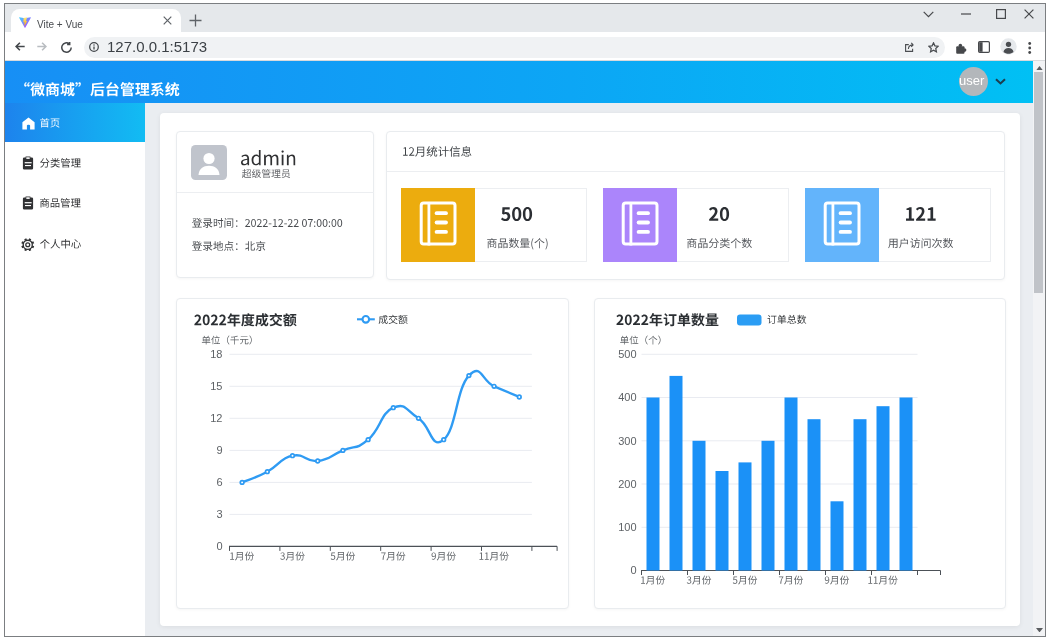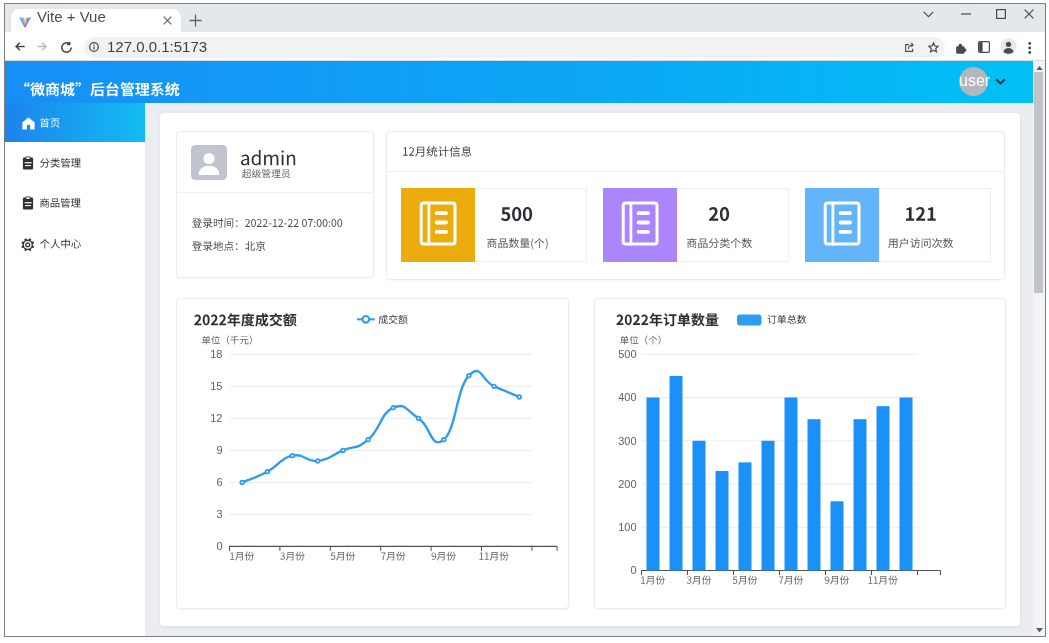--- a/index.html
+++ b/index.html
@@ -17,21 +17,21 @@
         <stop offset="1" stop-color="#bd34fe"></stop>
       </linearGradient>
 <linearGradient id="vg2" x1="0" y1="0" x2="0" y2="1">
         <stop offset="0" stop-color="#ffea83"></stop>
         <stop offset="1" stop-color="#ffa800"></stop>
       </linearGradient>
     </defs>
 <path fill="url(#vg1)" d="M13.8,0.7 L7.3,12.3 C7.15,12.55 6.85,12.55 6.7,12.3 L0.2,0.7 C0.05,0.42 0.2,0.15 0.5,0.2 L6.85,1.35 L13.5,0.2 C13.8,0.15 13.95,0.42 13.8,0.7 Z"></path>
 <path fill="url(#vg2)" d="M10.1,0.1 L5.6,1 L5.3,6.1 L6.75,5.75 L6.4,9.6 C6.38,9.9 6.75,10 6.9,9.75 L9.8,4.5 L8.1,4.85 L9.6,0.55 Z" transform="translate(-0.2,0)"></path>
 </svg>
-<div class="abs" style="left:37px;top:10px;width:100px;height:13px;font-size:15px;color:#494c50;line-height:13px">Vite + Vue</div>
+<div class="abs" style="left:37px;top:18px;width:100px;height:13px;font-size:10px;color:#494c50;line-height:13px">Vite + Vue</div>
 <svg class="abs" style="left:162.5px;top:15.5px" width="9" height="9" viewBox="0 0 9 9">
     <path stroke="#5f6368" stroke-width="1.2" d="M0.7,0.7 L8.3,8.3 M8.3,0.7 L0.7,8.3"></path>
   </svg>
 <svg class="abs" style="left:189px;top:14px" width="13" height="13" viewBox="0 0 13 13">
     <path stroke="#5f6368" stroke-width="1.3" d="M6.5,0.5 V12.5 M0.5,6.5 H12.5"></path>
   </svg>
 <svg class="abs" style="left:923px;top:11px" width="11" height="7" viewBox="0 0 11 7">
     <path fill="none" stroke="#47494c" stroke-width="1.2" d="M0.7,0.9 L5.5,5.7 L10.3,0.9"></path>
   </svg>
 <svg class="abs" style="left:961px;top:13px" width="10" height="2" viewBox="0 0 10 2">
@@ -87,21 +87,21 @@
     <circle cx="1.7" cy="1.5" r="1.4" fill="#46484b"></circle>
     <circle cx="1.7" cy="6" r="1.4" fill="#46484b"></circle>
     <circle cx="1.7" cy="10.5" r="1.4" fill="#46484b"></circle>
   </svg>
 <div class="abs" style="left:4.5px;top:59.5px;width:1040px;height:1px;background:#d8dadd"></div>
 <div class="abs" style="left:4.5px;top:60.5px;width:1028.5px;height:42.5px;background:linear-gradient(90deg,#178ff5 0%,#0ca6f5 55%,#01c0f4 100%)"></div>
 <svg style="position:absolute;left:24.3px;top:82.0px;overflow:visible" width="155.5" height="14.4" viewBox="9.07 -12.99 155.52 14.42">
     <path fill="#ffffff" d="M11.6 -12.1 11.1 -12.9C10 -12.4 9.1 -11.3 9.1 -9.9C9.1 -9 9.6 -8.2 10.4 -8.2C11.1 -8.2 11.6 -8.8 11.6 -9.4C11.6 -10 11.1 -10.5 10.5 -10.5C10.4 -10.5 10.3 -10.4 10.2 -10.4C10.2 -10.8 10.7 -11.7 11.6 -12.1ZM14.6 -12.1 14.2 -12.9C13.1 -12.4 12.1 -11.3 12.1 -9.9C12.1 -9 12.7 -8.2 13.4 -8.2C14.2 -8.2 14.6 -8.8 14.6 -9.4C14.6 -10 14.2 -10.5 13.6 -10.5C13.4 -10.5 13.3 -10.4 13.2 -10.4C13.2 -10.8 13.7 -11.7 14.6 -12.1ZM17.8 -12.8C17.3 -11.8 16.2 -10.6 15.3 -9.9C15.6 -9.6 16 -8.9 16.2 -8.5C17.3 -9.4 18.6 -10.8 19.4 -12.2ZM19.9 -4.9V-3.1C19.9 -2.2 19.8 -0.9 18.9 0C19.2 0.3 19.8 0.9 20 1.2C21.1 0 21.4 -1.8 21.4 -3.1V-3.5H22.5V-2.4C22.5 -1.8 22.3 -1.5 22.1 -1.4C22.3 -1 22.6 -0.3 22.7 0.1C22.9 -0.2 23.3 -0.6 25.3 -1.8C25.2 -2.1 25 -2.7 24.9 -3.1L23.9 -2.5V-4.9ZM26.3 -8.3H27.5C27.3 -6.9 27.1 -5.7 26.8 -4.7C26.5 -5.7 26.4 -6.7 26.2 -7.8ZM19.3 -6.9V-5.4H24.3V-5.9C24.6 -5.6 24.8 -5.3 24.9 -5.1L25.3 -5.6C25.5 -4.6 25.7 -3.5 26 -2.6C25.4 -1.5 24.6 -0.6 23.5 0.1C23.8 0.4 24.3 1.1 24.5 1.4C25.4 0.8 26.2 0 26.8 -0.9C27.3 -0 27.9 0.7 28.6 1.3C28.9 0.8 29.4 0.2 29.8 -0.1C28.9 -0.7 28.2 -1.5 27.7 -2.5C28.4 -4.1 28.8 -6 29 -8.3H29.5V-9.8H26.7C26.9 -10.7 27.1 -11.5 27.2 -12.5L25.6 -12.7C25.3 -10.5 24.9 -8.4 24.1 -6.9ZM18 -9.6C17.3 -8.1 16.2 -6.6 15.2 -5.6C15.5 -5.2 16 -4.3 16.1 -3.9C16.4 -4.2 16.7 -4.5 17 -4.9V1.3H18.6V-7.3C18.9 -7.8 19.2 -8.3 19.5 -8.8V-7.7H24.4V-11.5H23.2V-9.1H22.6V-12.8H21.3V-9.1H20.6V-11.5H19.5V-9.1ZM41.9 -6.5V-4.7C41.2 -5.2 40.2 -6 39.4 -6.5ZM36.4 -12.4 36.8 -11.3H30.8V-9.8H34.9L33.9 -9.5C34.2 -9 34.4 -8.4 34.6 -8H31.5V1.3H33.2V-6.5H35.9C35.2 -5.9 34.2 -5.3 33.3 -4.8C33.5 -4.5 33.9 -3.6 34 -3.3L34.5 -3.7V0.1H36V-0.5H40.4V-3.9C40.6 -3.7 40.8 -3.6 41 -3.4L41.9 -4.4V-0.3C41.9 -0.1 41.8 -0 41.5 -0C41.3 -0 40.5 -0 39.7 -0.1C39.9 0.3 40.1 0.9 40.2 1.3C41.4 1.3 42.2 1.3 42.8 1C43.3 0.8 43.5 0.5 43.5 -0.3V-8H40.4C40.7 -8.4 41 -8.9 41.4 -9.5L39.8 -9.8H44.2V-11.3H38.9C38.7 -11.8 38.4 -12.4 38.2 -12.8ZM35.3 -8 36.4 -8.4C36.3 -8.7 36 -9.3 35.7 -9.8H39.4C39.2 -9.2 38.9 -8.5 38.6 -8ZM38.1 -5.7C38.7 -5.3 39.4 -4.7 40.1 -4.2H35.2C35.9 -4.7 36.6 -5.4 37.2 -5.9L36 -6.5H38.9ZM36 -3H38.9V-1.7H36ZM57.7 -7.5C57.5 -6.5 57.2 -5.6 56.9 -4.7C56.7 -6 56.6 -7.5 56.5 -9H59.4V-10.7H58.6L59.2 -11.1C58.9 -11.6 58.3 -12.3 57.7 -12.8L56.5 -12.1C56.9 -11.7 57.4 -11.1 57.7 -10.7H56.5C56.5 -11.4 56.5 -12.1 56.5 -12.8H54.8L54.8 -10.7H50.3V-5.7C50.3 -4.7 50.2 -3.7 50 -2.6L49.8 -3.8L48.6 -3.4V-7.5H49.8V-9.2H48.6V-12.5H47V-9.2H45.7V-7.5H47V-2.8C46.4 -2.6 45.9 -2.4 45.4 -2.3L46 -0.5C47.2 -0.9 48.6 -1.5 49.9 -2.1C49.7 -1.2 49.3 -0.4 48.7 0.3C49 0.5 49.7 1.1 50 1.4C50.9 0.4 51.4 -1.1 51.7 -2.5C51.9 -2.1 52 -1.5 52 -1.1C52.6 -1.1 53 -1.1 53.3 -1.2C53.7 -1.2 53.9 -1.3 54.2 -1.7C54.5 -2.1 54.5 -3.4 54.6 -6.8C54.6 -7 54.6 -7.4 54.6 -7.4H51.9V-9H54.9C55 -6.6 55.2 -4.2 55.6 -2.4C54.8 -1.3 53.9 -0.5 52.8 0.2C53.1 0.4 53.8 1.1 54 1.4C54.8 0.8 55.5 0.2 56.1 -0.5C56.5 0.5 57.1 1.2 57.9 1.2C59 1.2 59.5 0.5 59.7 -1.8C59.3 -2 58.8 -2.4 58.5 -2.7C58.4 -1.2 58.3 -0.5 58.1 -0.5C57.8 -0.5 57.5 -1.1 57.3 -2.1C58.2 -3.5 58.9 -5.3 59.4 -7.2ZM51.9 -6H53.1C53.1 -3.7 53 -2.9 52.9 -2.7C52.8 -2.6 52.7 -2.5 52.5 -2.5C52.4 -2.5 52.1 -2.5 51.7 -2.6C51.9 -3.6 51.9 -4.7 51.9 -5.7ZM63.4 -8.9 63.9 -8.1C65 -8.6 65.9 -9.7 65.9 -11.2C65.9 -12.1 65.4 -12.8 64.6 -12.8C63.9 -12.8 63.4 -12.3 63.4 -11.7C63.4 -11.1 63.9 -10.6 64.5 -10.6C64.6 -10.6 64.7 -10.6 64.8 -10.7C64.8 -10.2 64.3 -9.4 63.4 -8.9ZM60.4 -8.9 60.8 -8.1C61.9 -8.6 62.9 -9.7 62.9 -11.2C62.9 -12.1 62.3 -12.8 61.6 -12.8C60.8 -12.8 60.4 -12.3 60.4 -11.7C60.4 -11.1 60.8 -10.6 61.4 -10.6C61.6 -10.6 61.7 -10.6 61.8 -10.7C61.8 -10.2 61.3 -9.4 60.4 -8.9ZM77.1 -11.5V-7.3C77.1 -5.1 76.9 -2 75.3 0.1C75.7 0.4 76.5 1 76.8 1.4C78.5 -0.8 78.9 -4.4 78.9 -6.9H89.5V-8.6H78.9V-10C82.3 -10.2 85.8 -10.6 88.6 -11.2L87.1 -12.7C84.7 -12.1 80.7 -11.7 77.1 -11.5ZM79.7 -5.2V1.3H81.6V0.7H86.6V1.3H88.5V-5.2ZM81.6 -1V-3.6H86.6V-1ZM92.4 -5.3V1.3H94.3V0.6H100.7V1.3H102.6V-5.3ZM94.3 -1.2V-3.6H100.7V-1.2ZM91.9 -6.3C92.7 -6.6 93.8 -6.6 101.8 -7C102.1 -6.6 102.4 -6.2 102.6 -5.8L104.1 -6.9C103.3 -8.2 101.5 -10.1 100.1 -11.4L98.7 -10.4C99.3 -9.9 99.9 -9.2 100.5 -8.6L94.3 -8.4C95.5 -9.5 96.6 -10.8 97.6 -12.2L95.8 -13C94.8 -11.2 93.1 -9.4 92.6 -8.9C92.1 -8.4 91.7 -8.1 91.3 -8C91.5 -7.5 91.8 -6.6 91.9 -6.3ZM107.9 -6.6V1.4H109.7V1H116.1V1.3H117.9V-2.5H109.7V-3.2H117.1V-6.6ZM116.1 -0.4H109.7V-1.2H116.1ZM111.3 -9.4C111.5 -9.2 111.6 -8.8 111.7 -8.6H106.1V-5.9H107.8V-7.2H117.2V-5.9H119V-8.6H113.5C113.4 -8.9 113.1 -9.4 112.9 -9.7ZM109.7 -5.3H115.3V-4.5H109.7ZM107.4 -12.9C107 -11.6 106.3 -10.3 105.4 -9.5C105.9 -9.3 106.6 -8.9 107 -8.7C107.4 -9.2 107.8 -9.8 108.2 -10.4H108.8C109.1 -9.9 109.5 -9.2 109.7 -8.8L111.2 -9.4C111.1 -9.6 110.8 -10 110.6 -10.4H112.4V-11.7H108.8C109 -12 109.1 -12.2 109.2 -12.5ZM113.9 -12.9C113.6 -11.8 113 -10.7 112.3 -10C112.8 -9.8 113.5 -9.5 113.8 -9.2C114.1 -9.6 114.4 -10 114.7 -10.4H115.3C115.7 -9.9 116.2 -9.2 116.4 -8.8L117.9 -9.4C117.7 -9.7 117.5 -10.1 117.2 -10.4H119.3V-11.7H115.3C115.4 -12 115.5 -12.3 115.6 -12.5ZM127.7 -7.9H129.3V-6.6H127.7ZM130.8 -7.9H132.2V-6.6H130.8ZM127.7 -10.6H129.3V-9.3H127.7ZM130.8 -10.6H132.2V-9.3H130.8ZM124.9 -0.8V0.9H134.6V-0.8H130.9V-2.2H134.1V-3.8H130.9V-5.1H134V-12.1H126.1V-5.1H129.1V-3.8H126V-2.2H129.1V-0.8ZM120.4 -1.9 120.8 -0C122.2 -0.5 124 -1.1 125.7 -1.7L125.4 -3.4L123.9 -2.9V-5.9H125.3V-7.6H123.9V-10.2H125.5V-11.9H120.5V-10.2H122.2V-7.6H120.7V-5.9H122.2V-2.4ZM138.6 -3.2C137.9 -2.3 136.7 -1.3 135.6 -0.6C136 -0.4 136.8 0.2 137.1 0.6C138.2 -0.2 139.6 -1.4 140.5 -2.6ZM144.3 -2.4C145.5 -1.5 146.9 -0.3 147.6 0.6L149.2 -0.5C148.4 -1.3 146.9 -2.5 145.8 -3.3ZM144.6 -6.6C144.9 -6.3 145.2 -6 145.5 -5.7L141 -5.4C142.9 -6.4 144.8 -7.6 146.6 -9L145.3 -10.2C144.7 -9.6 143.9 -9 143.2 -8.5L140.2 -8.4C141.1 -9 142 -9.7 142.7 -10.5C144.7 -10.7 146.5 -10.9 148.1 -11.3L146.8 -12.8C144.3 -12.2 140.1 -11.8 136.4 -11.7C136.6 -11.3 136.8 -10.5 136.8 -10.1C137.9 -10.1 139.1 -10.2 140.2 -10.3C139.4 -9.5 138.7 -9 138.3 -8.8C137.9 -8.5 137.6 -8.2 137.2 -8.2C137.4 -7.8 137.6 -7 137.7 -6.7C138 -6.8 138.5 -6.9 140.9 -7C139.9 -6.5 139.1 -6 138.6 -5.8C137.7 -5.3 137.1 -5.1 136.5 -5C136.7 -4.5 137 -3.7 137 -3.4C137.5 -3.6 138.2 -3.7 141.7 -4V-0.7C141.7 -0.5 141.6 -0.4 141.3 -0.4C141.1 -0.4 140.2 -0.4 139.4 -0.5C139.7 0 139.9 0.8 140 1.3C141.2 1.3 142 1.3 142.7 1C143.3 0.7 143.5 0.3 143.5 -0.6V-4.1L146.6 -4.4C147 -3.9 147.3 -3.4 147.5 -3L148.9 -3.9C148.3 -4.9 147.1 -6.3 146 -7.3ZM160.2 -5.2V-0.9C160.2 0.6 160.5 1.1 161.9 1.1C162.1 1.1 162.7 1.1 162.9 1.1C164.1 1.1 164.5 0.4 164.6 -1.9C164.1 -2.1 163.4 -2.4 163.1 -2.7C163 -0.8 163 -0.4 162.7 -0.4C162.6 -0.4 162.3 -0.4 162.2 -0.4C162 -0.4 162 -0.5 162 -0.9V-5.2ZM157.4 -5.2C157.3 -2.6 157.1 -1 154.8 -0.1C155.2 0.3 155.7 1 155.9 1.4C158.6 0.2 159 -2 159.2 -5.2ZM150.5 -1 150.9 0.8C152.4 0.2 154.2 -0.5 155.9 -1.2L155.6 -2.8C153.7 -2.1 151.8 -1.4 150.5 -1ZM158.7 -12.4C158.9 -11.9 159.2 -11.3 159.3 -10.8H156V-9.2H158.3C157.7 -8.4 157 -7.4 156.7 -7.2C156.3 -6.9 155.9 -6.7 155.6 -6.6C155.7 -6.3 156 -5.4 156.1 -4.9C156.6 -5.1 157.4 -5.2 162.5 -5.8C162.7 -5.4 162.9 -5 163 -4.7L164.5 -5.5C164.1 -6.5 163.1 -7.9 162.3 -8.9L161 -8.2C161.2 -7.9 161.4 -7.5 161.7 -7.2L158.7 -6.9C159.3 -7.6 159.9 -8.4 160.4 -9.2H164.3V-10.8H160.2L161.2 -11.1C161 -11.5 160.7 -12.3 160.4 -12.8ZM150.9 -6.2C151.1 -6.3 151.5 -6.4 152.7 -6.6C152.2 -5.9 151.8 -5.4 151.6 -5.2C151.1 -4.6 150.8 -4.3 150.4 -4.2C150.6 -3.8 150.9 -2.9 151 -2.5C151.4 -2.8 152 -3 155.6 -3.8C155.6 -4.2 155.6 -4.9 155.6 -5.4L153.5 -5C154.5 -6.1 155.4 -7.5 156.1 -8.8L154.5 -9.8C154.3 -9.2 154 -8.7 153.7 -8.2L152.6 -8.1C153.4 -9.3 154.2 -10.7 154.8 -12L153 -12.9C152.5 -11.2 151.5 -9.3 151.2 -8.9C150.9 -8.4 150.6 -8.1 150.3 -8C150.5 -7.5 150.8 -6.6 150.9 -6.2Z"></path>
   </svg>
 <div class="abs" style="left:959px;top:66.5px;width:29px;height:29px;border-radius:50%;background:#b3b7bb"></div>
-<div class="abs" style="left:959px;top:75px;width:29px;height:12px;font-size:16px;color:#fff;line-height:12px">user</div>
+<div class="abs" style="left:959px;top:75px;width:29px;height:12px;font-size:13px;color:#fff;line-height:12px">user</div>
 <svg class="abs" style="left:995px;top:78px" width="11" height="7" viewBox="0 0 11 7">
     <path fill="none" stroke="#1d3d4f" stroke-width="2.1" d="M1,1.2 L5.5,5.4 L10,1.2"></path>
   </svg>
 <div class="abs" style="left:4.5px;top:103px;width:140.5px;height:533px;background:#fff"></div>
 <div class="abs" style="left:4.5px;top:103px;width:140.5px;height:38.5px;background:linear-gradient(90deg,#1d83ed,#12bcf3)"></div>
 <svg class="abs" style="left:21.5px;top:116.5px" width="13" height="13" viewBox="0 0 13 13">
     <path fill="#fff" d="M6.5,0.4 L12.6,5.3 L12.6,12.6 L8.1,12.6 L8.1,8.6 C8.1,7.5 4.9,7.5 4.9,8.6 L4.9,12.6 L0.4,12.6 L0.4,5.3 Z"></path>
   </svg>
 <svg style="position:absolute;left:40.0px;top:118.2px;overflow:visible" width="19.6" height="9.6" viewBox="0.56 -8.78 19.56 9.64">
     <path fill="#ffffff" d="M2.5 -3.2H7.9V-2.2H2.5ZM2.5 -3.9V-4.9H7.9V-3.9ZM2.5 -1.6H7.9V-0.5H2.5ZM2.4 -8.5C2.7 -8.1 3.1 -7.7 3.3 -7.3H0.6V-6.6H4.7C4.7 -6.3 4.6 -5.9 4.5 -5.6H1.7V0.8H2.5V0.2H7.9V0.8H8.7V-5.6H5.3L5.7 -6.6H9.9V-7.3H7.2C7.5 -7.7 7.9 -8.1 8.2 -8.5L7.3 -8.8C7.1 -8.3 6.7 -7.7 6.4 -7.3H3.6L4 -7.5C3.8 -7.9 3.4 -8.4 3.1 -8.8ZM15.2 -4.8V-2.9C15.2 -1.8 14.8 -0.6 10.9 0.2C11.1 0.4 11.3 0.7 11.4 0.8C15.4 -0 16 -1.5 16 -2.9V-4.8ZM16.1 -1.1C17.3 -0.6 18.8 0.3 19.6 0.9L20.1 0.2C19.3 -0.3 17.7 -1.2 16.5 -1.7ZM12.2 -6.2V-1.3H13V-5.5H18.3V-1.4H19.1V-6.2H15.4C15.6 -6.6 15.8 -7 16 -7.4H20.1V-8.2H11.2V-7.4H15.1C14.9 -7 14.8 -6.6 14.6 -6.2Z"></path>

